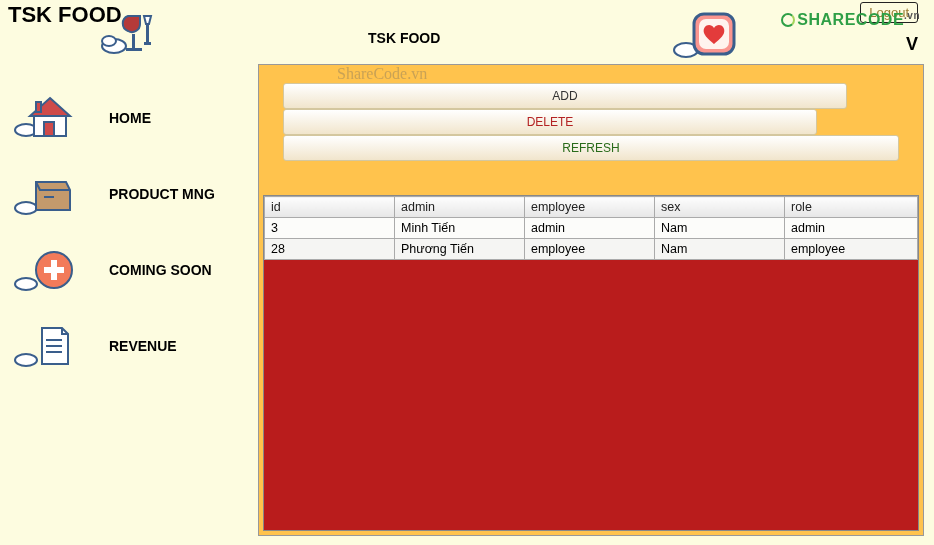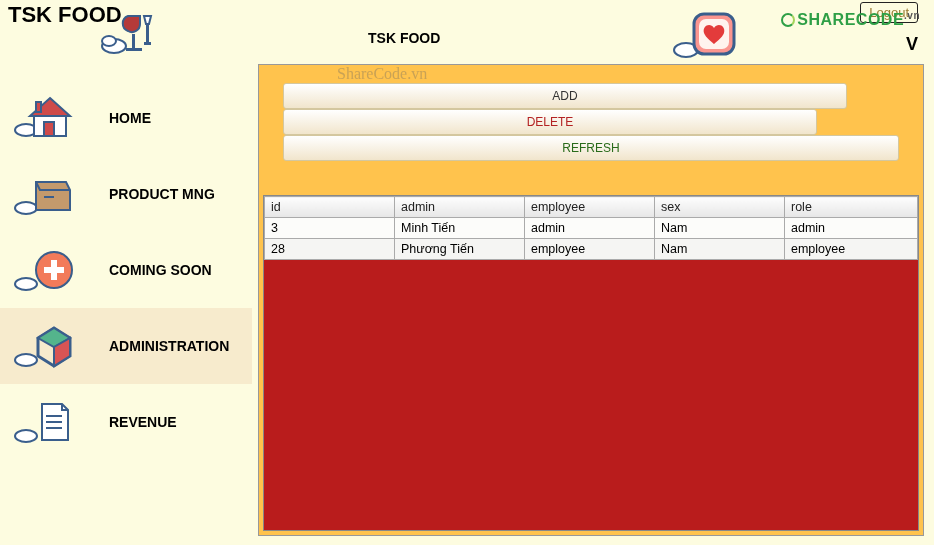--- a/index.html
+++ b/index.html
@@ -174,31 +174,20 @@
       <svg width="64" height="52" viewBox="0 0 64 52">
         <ellipse cx="12" cy="40" rx="11" ry="6" fill="#fff" stroke="#3a5e8c" stroke-width="2"></ellipse>
         <circle cx="40" cy="26" r="18" fill="#f27b5a" stroke="#3a5e8c" stroke-width="2"></circle>
         <rect x="37" y="16" width="6" height="20" fill="#fff"></rect>
         <rect x="30" y="23" width="20" height="6" fill="#fff"></rect>
       </svg>
     </div>
     <span class="nav-label">COMING SOON</span>
   </div>
 
-  <div class="nav-item active">
-    <div class="nav-icon">
-      <svg width="64" height="52" viewBox="0 0 64 52">
-        <ellipse cx="12" cy="40" rx="11" ry="6" fill="#fff" stroke="#3a5e8c" stroke-width="2"></ellipse>
-        <polygon points="40,8 56,18 56,36 40,46 24,36 24,18" fill="none" stroke="#3a5e8c" stroke-width="3"></polygon>
-        <polygon points="40,8 56,18 40,27 24,18" fill="#54b48c" stroke="#3a5e8c" stroke-width="2"></polygon>
-        <polygon points="40,27 56,18 56,36 40,46" fill="#d95454" stroke="#3a5e8c" stroke-width="2"></polygon>
-      </svg>
-    </div>
-    <span class="nav-label">ADMINISTRATION</span>
-  </div>
 
   <div class="nav-item">
     <div class="nav-icon">
       <svg width="64" height="52" viewBox="0 0 64 52">
         <ellipse cx="12" cy="40" rx="11" ry="6" fill="#fff" stroke="#3a5e8c" stroke-width="2"></ellipse>
         <path d="M28 8 h20 l6 6 v30 h-26 z" fill="#fff" stroke="#3a5e8c" stroke-width="2"></path>
         <path d="M48 8 v6 h6" fill="none" stroke="#3a5e8c" stroke-width="2"></path>
         <line x1="32" y1="20" x2="48" y2="20" stroke="#3a5e8c" stroke-width="2"></line>
         <line x1="32" y1="26" x2="48" y2="26" stroke="#3a5e8c" stroke-width="2"></line>
         <line x1="32" y1="32" x2="48" y2="32" stroke="#3a5e8c" stroke-width="2"></line>

